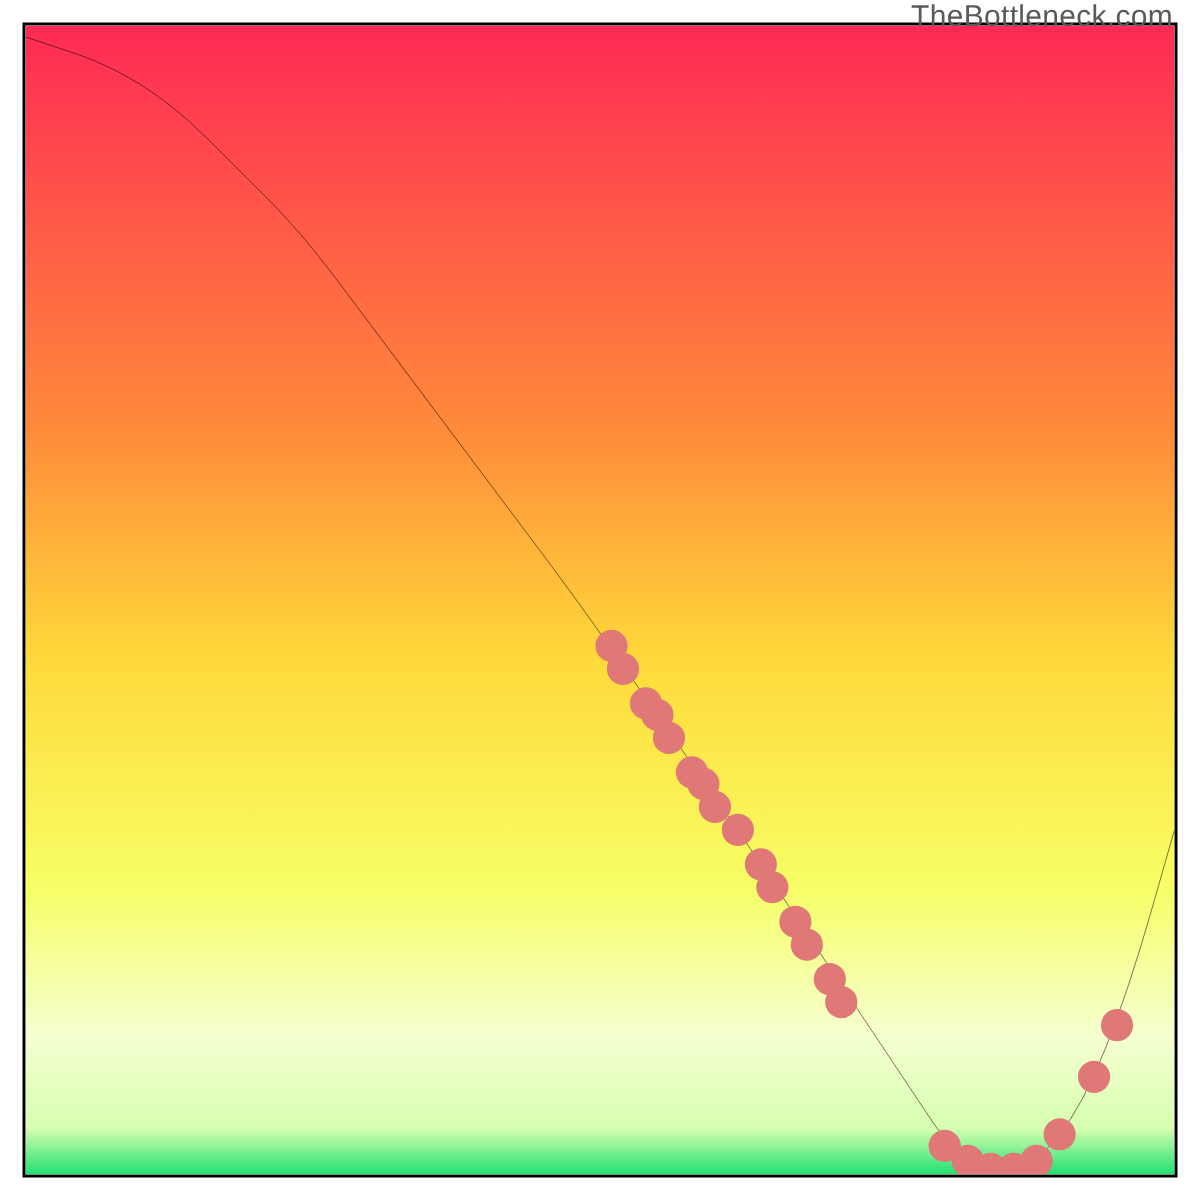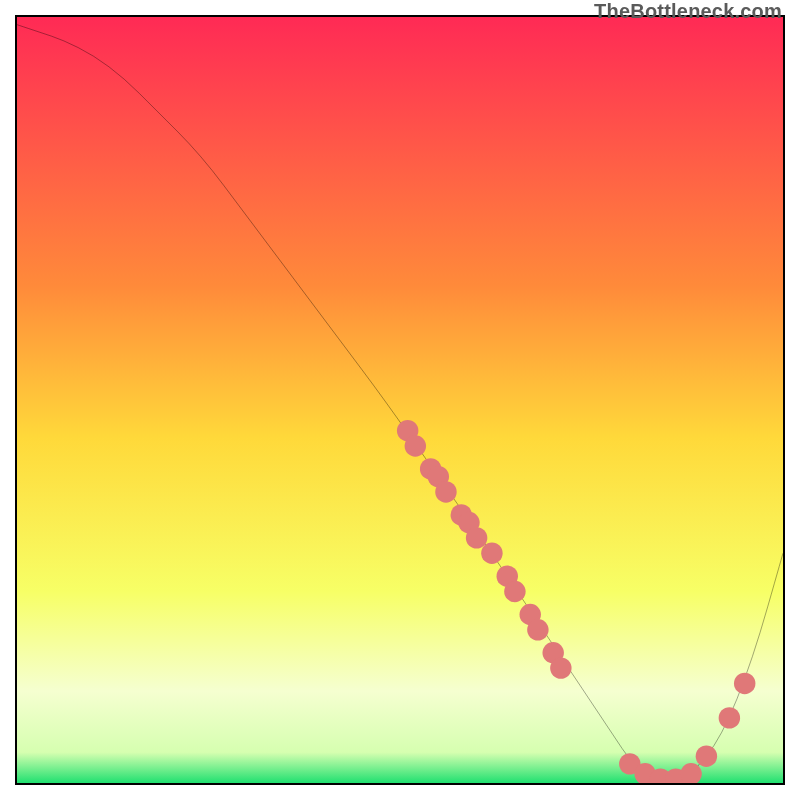--- a/index.html
+++ b/index.html
@@ -24,21 +24,21 @@
     height: 770px;
     border: 2px solid #000;
     box-sizing: border-box;
     overflow: hidden;
   }
   .watermark {
     position: absolute;
     top: 0px;
     right: 18px;
     font-size: 20px;
-    font-weight: bold;
+    font-weight: normal;
     color: #5a5a5a;
     letter-spacing: 0.2px;
     z-index: 10;
     user-select: none;
   }
   svg { display: block; }
 </style>
 </head>
 <body>
 

